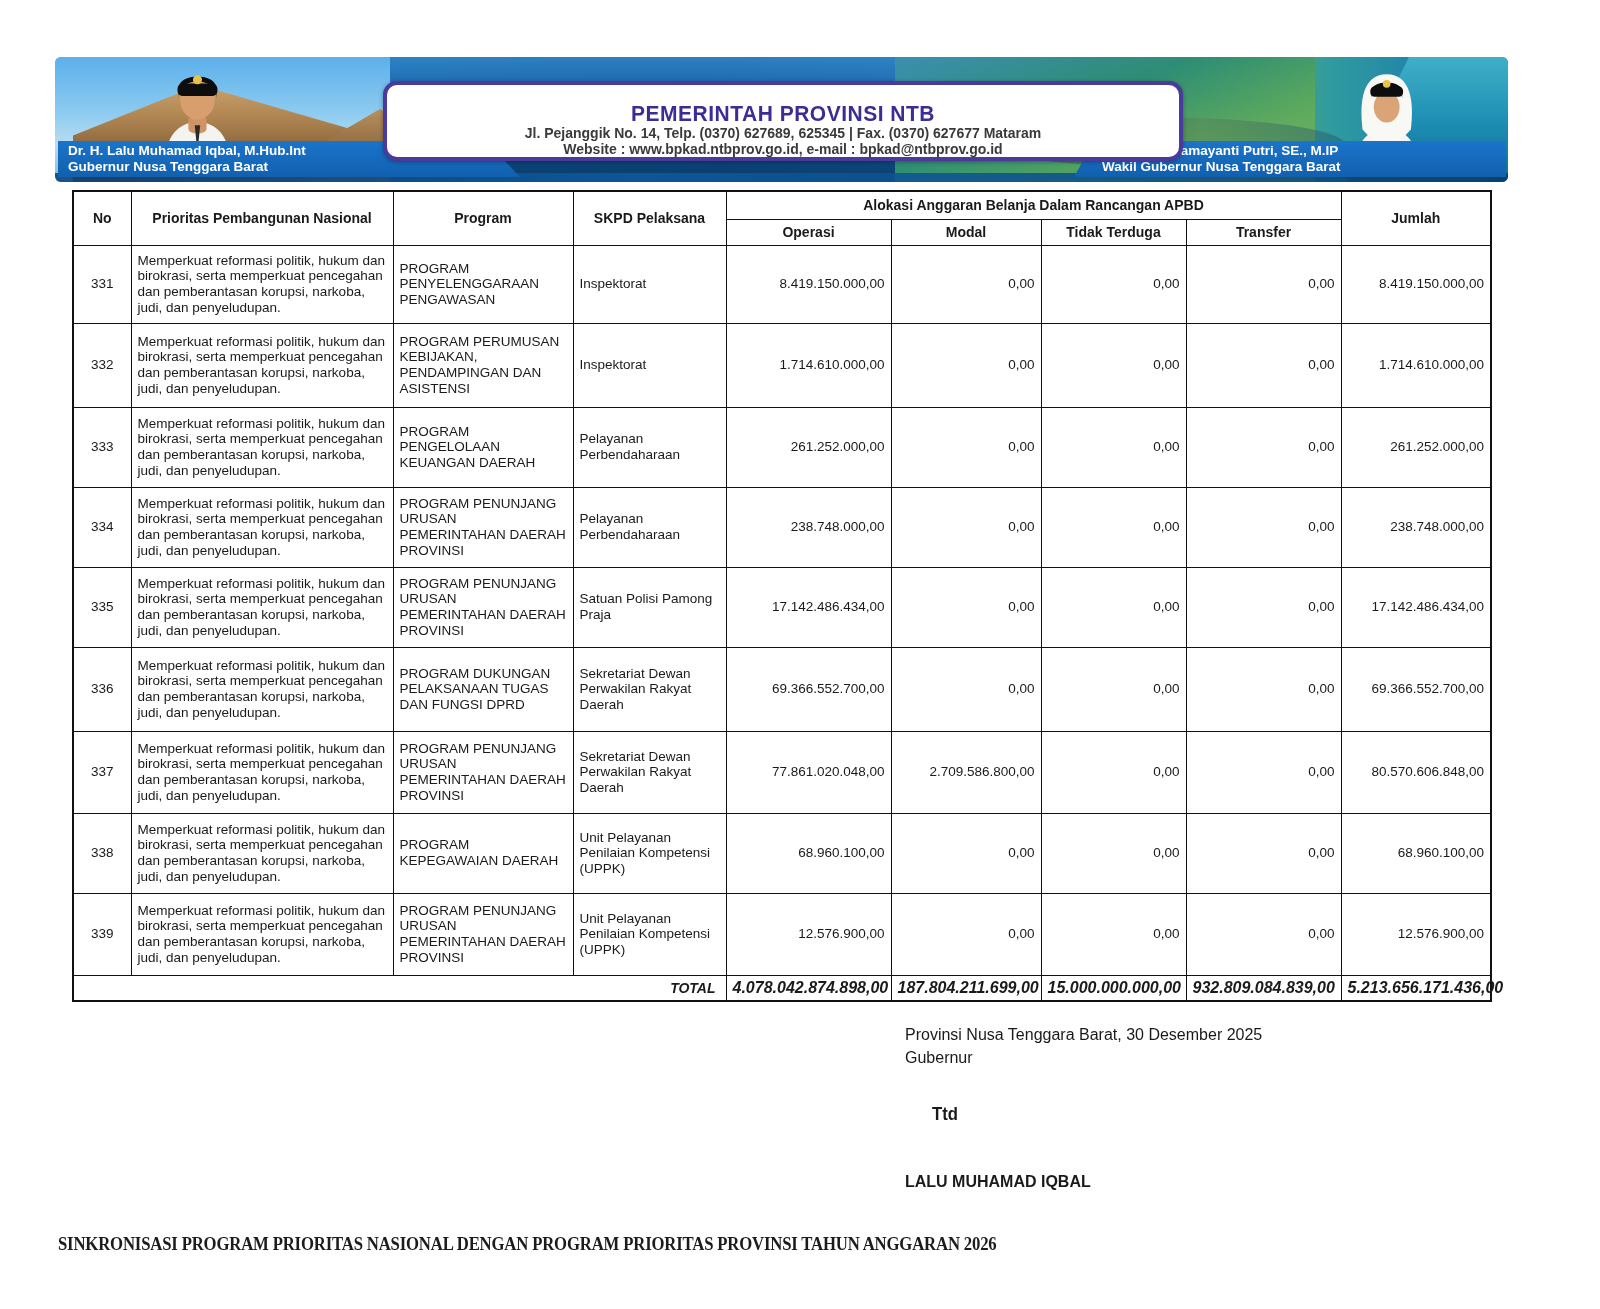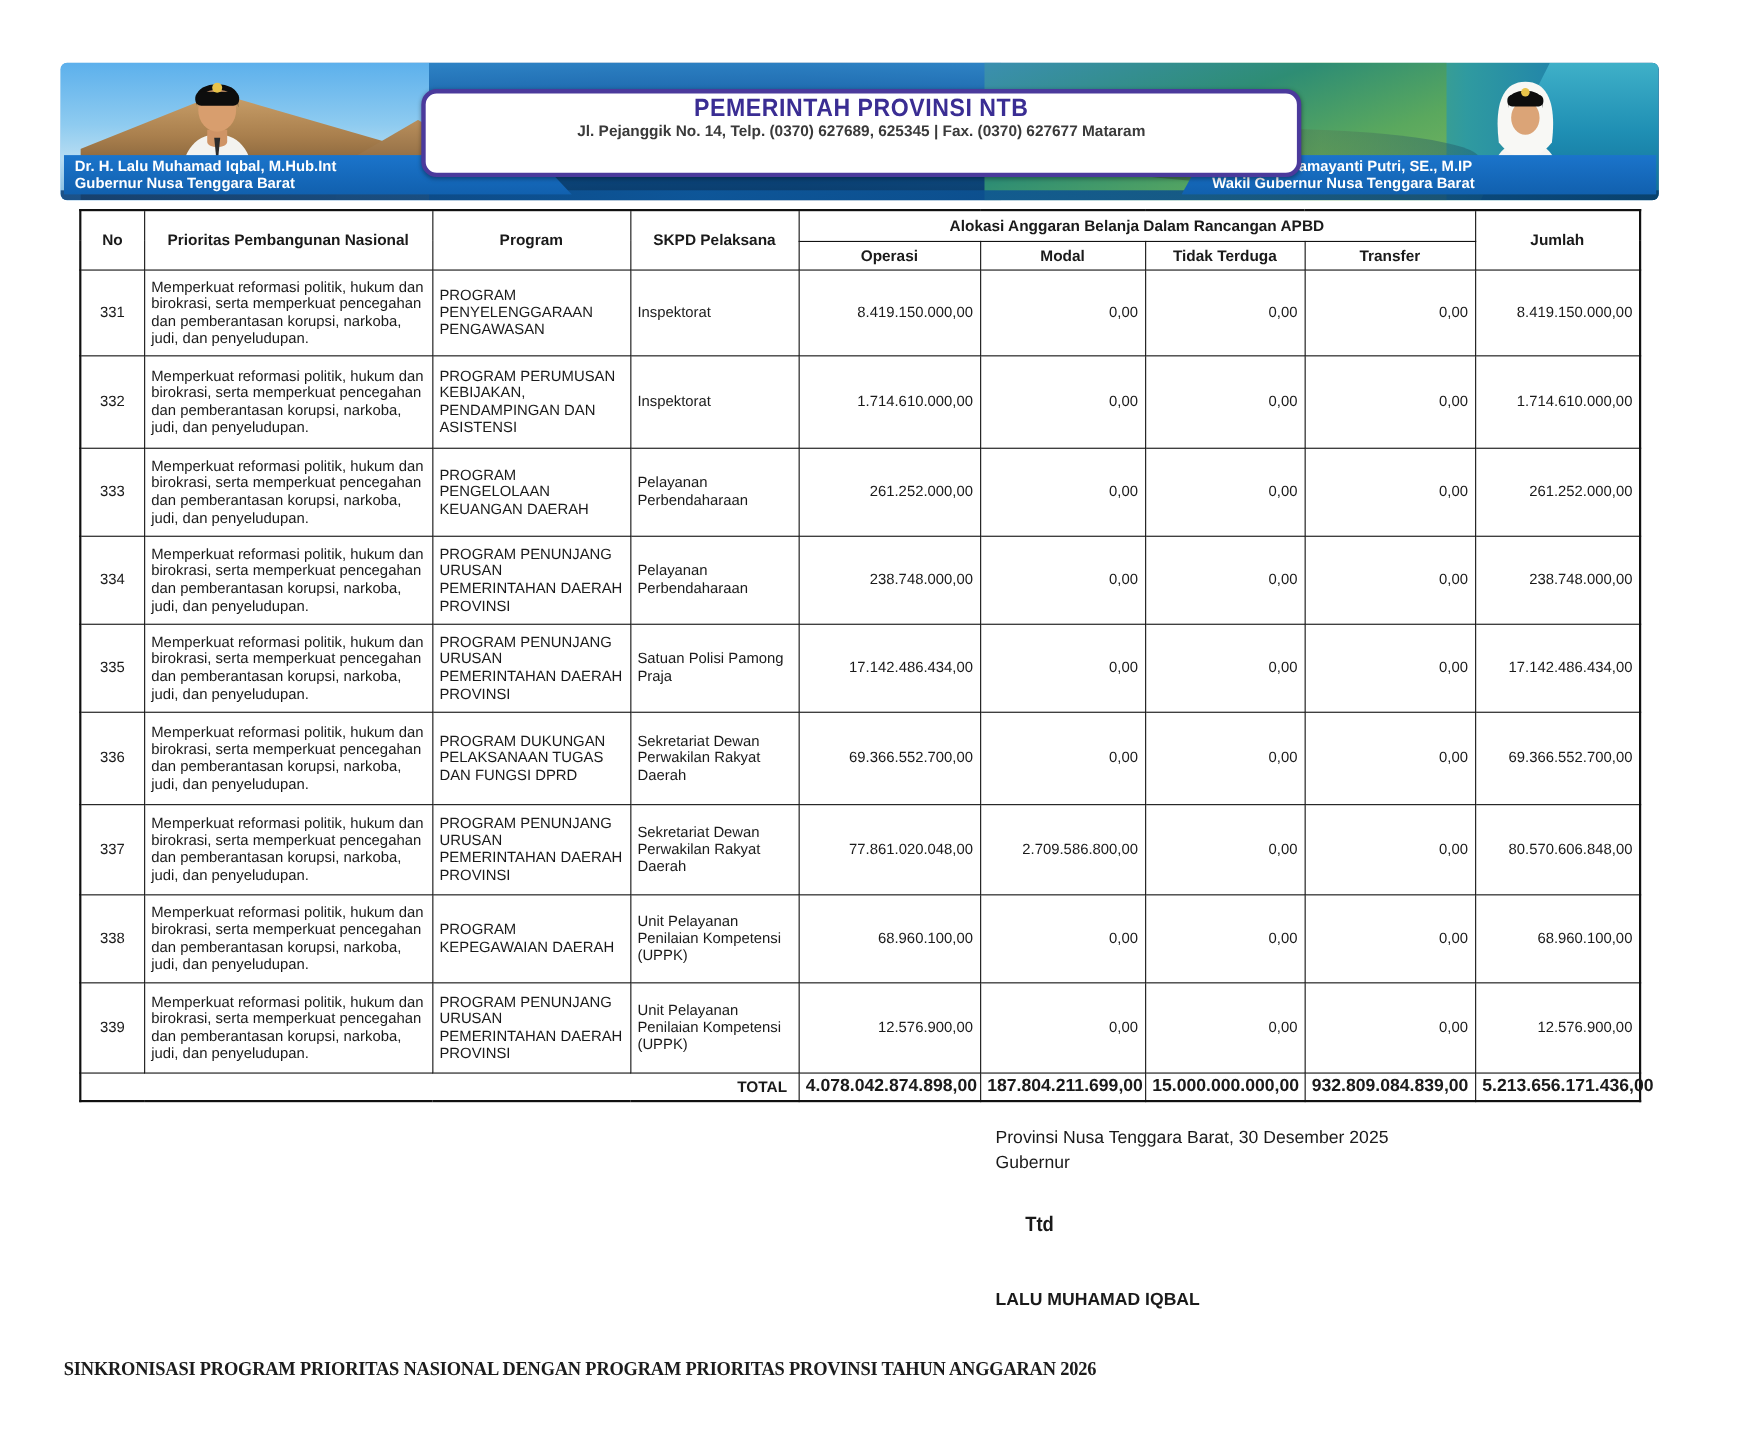--- a/index.html
+++ b/index.html
@@ -68,21 +68,21 @@
     color: #fff; font-size: 13.5px; font-weight: bold; line-height: 16px;
     padding: 2px 10px 0 10px; white-space: nowrap;
   }
   .ribbon-left  { left: 3px;  width: 462px; clip-path: polygon(0 0, calc(100% - 34px) 0, 100% 100%, 0 100%); }
   .ribbon-right { right: 2px; width: 432px; clip-path: polygon(20px 0, 100% 0, 100% 100%, 0 100%); padding-left: 28px; }
   .ribbon .nm { }
 
   .org-box {
     position: absolute; z-index: 4; left: 328px; top: 24px; width: 800px; height: 80px;
     background: #ffffff; border: 4px solid #4b3a9c; border-radius: 14px;
-    text-align: center; padding-top: 2px;
+    text-align: center; padding-top: 16px;
     box-shadow: 0 1px 4px rgba(0,0,0,.35);
   }
   .org-line1 { font-size: 21px; font-weight: 800; color: #3a2d93; letter-spacing: .5px; transform: scaleY(1.08); }
   .org-line2 { font-size: 27px; font-weight: 800; color: #1d70c5; letter-spacing: .6px; margin-top: -2px; }
   .org-line3, .org-line4 { font-size: 14px; font-weight: bold; color: #3a3a3a; line-height: 16px; }
 
   
   table.budget {
     position: absolute; left: 72px; top: 190px; width: 1418px;
     border-collapse: collapse; table-layout: fixed;
@@ -104,21 +104,21 @@
   td.c-num  { text-align: right; padding-right: 9px; }
   tbody tr:nth-child(1) { height: 78px; }
   tbody tr:nth-child(2) { height: 84px; }
   tbody tr:nth-child(3) { height: 80px; }
   tbody tr:nth-child(4) { height: 80px; }
   tbody tr:nth-child(5) { height: 80px; }
   tbody tr:nth-child(6) { height: 84px; }
   tbody tr:nth-child(7) { height: 82px; }
   tbody tr:nth-child(8) { height: 80px; }
   tbody tr:nth-child(9) { height: 82px; }
-  tfoot tr { height: 21px; }
+  tfoot tr { height: 21px; font-style: italic; }
   tfoot td { font-weight: bold; font-size: 16px; }
   tfoot td.total-label { text-align: right; padding-right: 10px; font-size: 14px; }
 
   
   .signature { position: absolute; left: 905px; top: 1026px; width: 450px; text-align: left; font-size: 16px; }
   .sig-date  { }
   .sig-title { margin-top: 5px; }
   .sig-ttd   { margin-top: 36px; font-size: 19px; font-weight: bold; transform: scaleX(.88); }
   .sig-name  { margin-top: 48px; font-weight: bold; }
 
@@ -170,20 +170,21 @@
   </div>
 
   <div class="ribbon ribbon-right">
     <div class="nm">Hj. Indah Dhamayanti Putri, SE., M.IP</div>
     <div>Wakil Gubernur Nusa Tenggara Barat</div>
   </div>
 
   <div class="org-box">
     <div class="org-line1">PEMERINTAH PROVINSI NTB</div>
     <div class="org-line3">Jl. Pejanggik No. 14, Telp. (0370) 627689, 625345 | Fax. (0370) 627677 Mataram</div>
+    <div class="org-line4">Website : www.bpkad.ntbprov.go.id, e-mail : bpkad@ntbprov.go.id</div>
   </div>
 </div>
 
 <table class="budget">
   <colgroup>
     <col style="width:58px">
       <col style="width:262px">
       <col style="width:180px">
       <col style="width:153px">
     <col style="width:165px">

